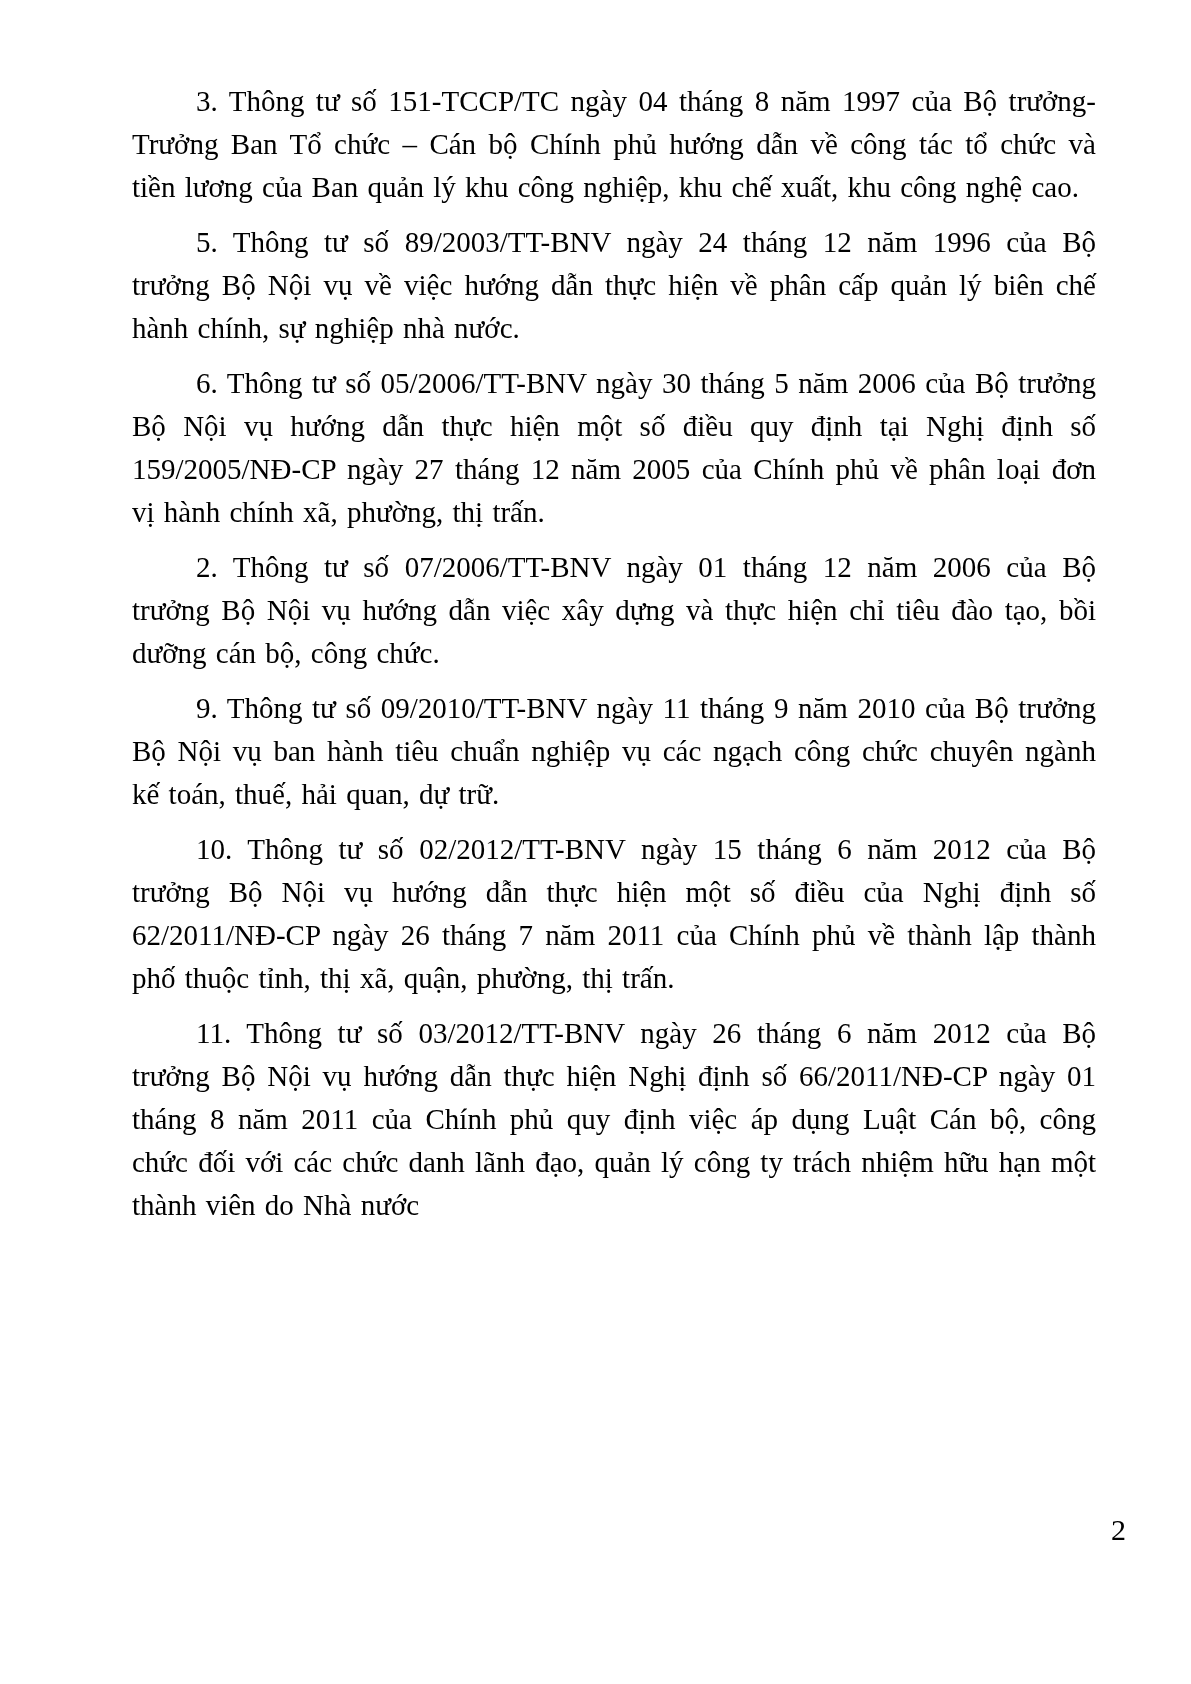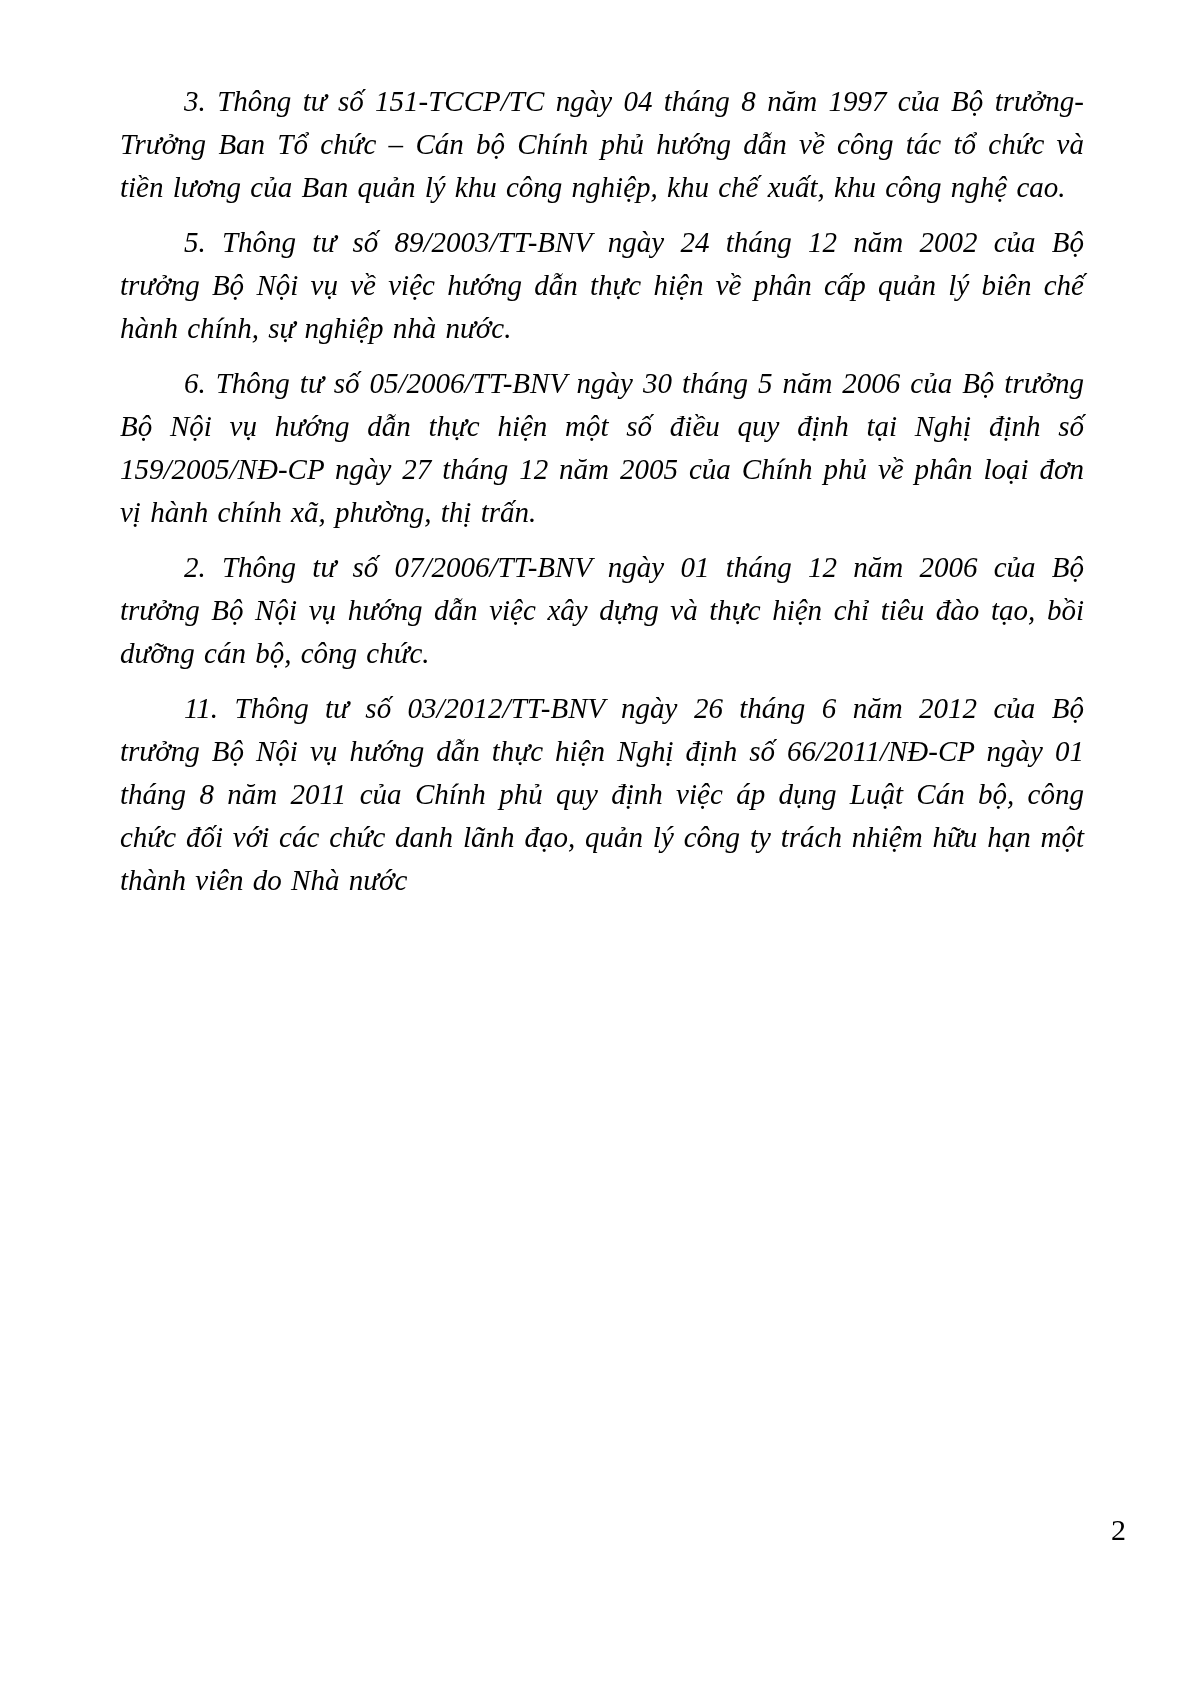--- a/index.html
+++ b/index.html
@@ -19,23 +19,22 @@
     position: absolute;
     top: 0;
     left: 0;
     width: 1191px;
     height: 1684px;
     background: #ffffff;
   }
   .content {
     position: absolute;
     top: 80px;
-    left: 120px;
+    left: 132px;
     width: 964px;
-    font-style: italic;
   }
   p.para {
     margin: 0;
     margin-top: 12px;
     font-size: 29px;
     line-height: 43px;
     text-align: justify;
     text-indent: 64px;
     word-spacing: 2px;
     color: #000000;
@@ -53,21 +52,23 @@
     line-height: 43px;
     color: #000000;
   }
 </style>
 </head>
 <body>
 
 <div class="page">
   <div class="content">
     <p class="para">3. Thông tư số 151-TCCP/TC ngày 04 tháng 8 năm 1997 của Bộ trưởng-Trưởng Ban Tổ chức – Cán bộ Chính phủ hướng dẫn về công tác tổ chức và tiền lương của Ban quản lý khu công nghiệp, khu chế xuất, khu công nghệ cao.</p>
-    <p class="para">5. Thông tư số 89/2003/TT-BNV ngày 24 tháng 12 năm 2002 của Bộ trưởng Bộ Nội vụ về việc hướng dẫn thực hiện về phân cấp quản lý biên chế hành chính, sự nghiệp nhà nước.</p>
+    <p class="para">5. Thông tư số 89/2003/TT-BNV ngày 24 tháng 12 năm 1996 của Bộ trưởng Bộ Nội vụ về việc hướng dẫn thực hiện về phân cấp quản lý biên chế hành chính, sự nghiệp nhà nước.</p>
     <p class="para">6. Thông tư số 05/2006/TT-BNV ngày 30 tháng 5 năm 2006 của Bộ trưởng Bộ Nội vụ hướng dẫn thực hiện một số điều quy định tại Nghị định số 159/2005/NĐ-CP ngày 27 tháng 12 năm 2005 của Chính phủ về phân loại đơn vị hành chính xã, phường, thị trấn.</p>
     <p class="para">2. Thông tư số 07/2006/TT-BNV ngày 01 tháng 12 năm 2006 của Bộ trưởng Bộ Nội vụ hướng dẫn việc xây dựng và thực hiện chỉ tiêu đào tạo, bồi dưỡng cán bộ, công chức.</p>
+    <p class="para">9. Thông tư số 09/2010/TT-BNV ngày 11 tháng 9 năm 2010 của Bộ trưởng Bộ Nội vụ ban hành tiêu chuẩn nghiệp vụ các ngạch công chức chuyên ngành kế toán, thuế, hải quan, dự trữ.</p>
+    <p class="para">10. Thông tư số 02/2012/TT-BNV ngày 15 tháng 6 năm 2012 của Bộ trưởng Bộ Nội vụ hướng dẫn thực hiện một số điều của Nghị định số 62/2011/NĐ-CP ngày 26 tháng 7 năm 2011 của Chính phủ về thành lập thành phố thuộc tỉnh, thị xã, quận, phường, thị trấn.</p>
     <p class="para">11. Thông tư số 03/2012/TT-BNV ngày 26 tháng 6 năm 2012 của Bộ trưởng Bộ Nội vụ hướng dẫn thực hiện Nghị định số 66/2011/NĐ-CP ngày 01 tháng 8 năm 2011 của Chính phủ quy định việc áp dụng Luật Cán bộ, công chức đối với các chức danh lãnh đạo, quản lý công ty trách nhiệm hữu hạn một thành viên do Nhà nước</p>
   </div>
   <div class="footer">
     <span>2</span>
   </div>
 </div>
 
 </body></html>

